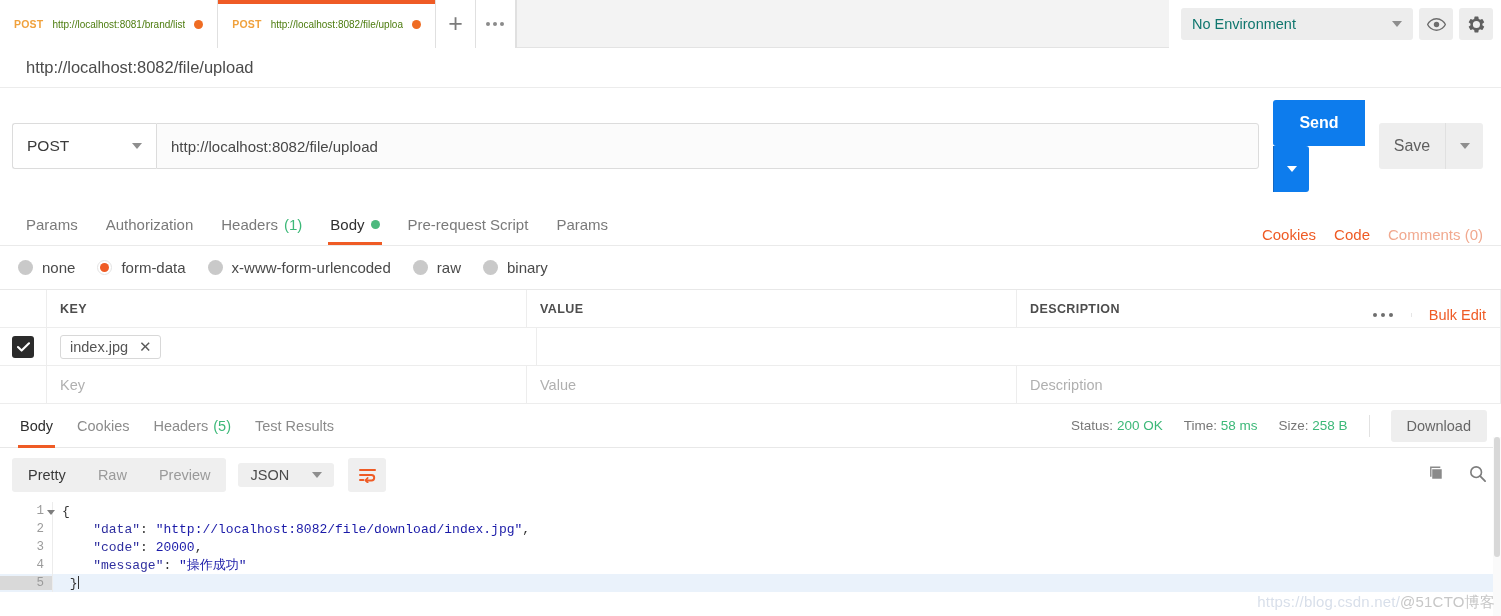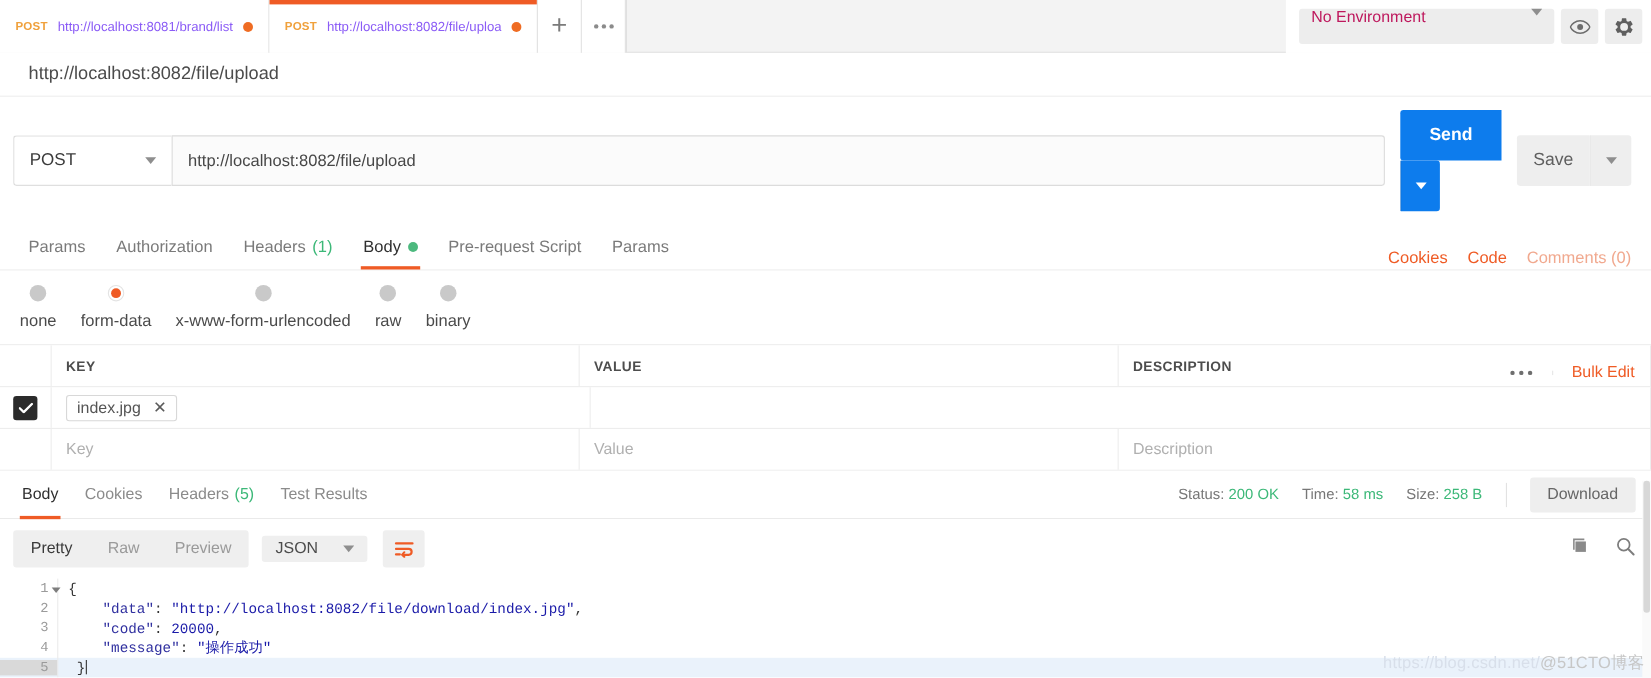--- a/index.html
+++ b/index.html
@@ -19,35 +19,35 @@
     display: flex; align-items: center; gap: 9px;
     padding: 0 14px; height: 48px;
     background: #ffffff; border-right: 1px solid #e0e0e0;
     cursor: pointer; position: relative;
     font-size: 14px; color: #555;
   }
   .rtab.active::before {
     content: ""; position: absolute; left: 0; right: 0; top: 0; height: 4px; background: #ef5b25;
   }
   .rtab .meth { font-size: 10.5px; font-weight: bold; color: #f0a13c; letter-spacing: .2px; }
-  .rtab .url { font-size: 12px; color: #8b5cf6; white-space: nowrap; max-width: 215px; overflow: hidden; text-overflow: clip; }
+  .rtab .url { font-size: 10px; color: #4d7c0f; white-space: nowrap; max-width: 215px; overflow: hidden; text-overflow: clip; }
   .rtab .dot { width: 9px; height: 9px; border-radius: 50%; background: #ef6c23; flex: 0 0 auto; }
   .tabbtns { display: flex; align-items: stretch; }
   .tabbtn { width: 40px; display: flex; align-items: center; justify-content: center;
             background: #fff; border-right: 1px solid #e0e0e0; cursor: pointer; color: #8d8d8d; }
   .plusglyph { font-size: 25px; color: #7b7b7b; font-weight: 300; line-height: 1; margin-top:-2px;}
   .dots3 { display: flex; gap: 3px; }
   .dots3 i { width: 4px; height: 4px; border-radius: 50%; background: #8b8b8b; display: block; }
 
   .topfill { flex: 1 1 auto; background: #f3f3f3; border-bottom: 1px solid #e3e3e3;}
   .envarea { display: flex; align-items: center; gap: 6px; padding: 0 8px 0 12px; background: #fff; }
   .envsel {
     width: 232px; height: 32px; background: #ededed; border-radius: 3px;
-    display: flex; align-items: flex-start; justify-content: space-between;
-    padding: 0 11px; font-size: 14.5px; color: #be185d; cursor: pointer;
+    display: flex; align-items: center; justify-content: space-between;
+    padding: 0 11px; font-size: 14.5px; color: #0f766e; cursor: pointer;
   }
   .caret { width:0;height:0;border-left:5px solid transparent;border-right:5px solid transparent;border-top:6px solid #8e8e8e;}
   .iconbtn { width: 34px; height: 32px; display: flex; align-items: center; justify-content: center;
              background: #ededed; border-radius: 3px; cursor: pointer; color: #6d6d6d; }
 
   
   .reqname { height: 40px; display: flex; align-items: center; padding-left: 26px;
              font-size: 16.5px; color: #4b4b4b; border-bottom: 1px solid #ececec; background:#fff;}
 
   
@@ -86,21 +86,21 @@
   .rqtab.active { color: #2f2f2f; }
   .rqtab.active::after { content:""; position:absolute; left:12px; right:12px; bottom:0; height:3px; background:#ef5b25; }
   .badge-green { color: #3cb878; }
   .greendot { width: 9px; height: 9px; border-radius: 50%; background: #4cb97e; }
   .reqtabs-right { margin-left: auto; display: flex; align-items: center; gap: 18px; padding-bottom: 2px; }
   .linkorange { color: #ef5b25; font-size: 15px; cursor: pointer; }
   .linkmuted { color: #f1a98f; font-size: 15px; cursor: pointer; }
 
   
   .radiorow { display: flex; align-items: center; gap: 22px; padding: 13px 0 13px 18px; background:#fff;}
-  .radio { display: flex; align-items: center; gap: 9px; font-size: 15px; color: #4a4a4a; cursor: pointer; flex-direction: column; }
+  .radio { display: flex; align-items: center; gap: 9px; font-size: 15px; color: #4a4a4a; cursor: pointer; }
   .rdot { width: 15px; height: 15px; border-radius: 50%; background: #c9c9c9; display:flex; align-items:center; justify-content:center;}
   .rdot.on { background: #fff; border: 1px solid #e3e3e3; }
   .rdot.on::after { content:""; width: 9px; height: 9px; border-radius: 50%; background: #ef5b25; display:block;}
 
   
   .kvtable { border-top: 1px solid #e8e8e8; background: #fff; }
   .kvrow { display: flex; border-bottom: 1px solid #ededed; height: 38px; }
   .kvrow.hdr { height: 38px; background: #fff; }
   .kvcheck { width: 47px; border-right: 1px solid #ededed; display: flex; align-items: center; justify-content: center; }
   .cbox { width: 22px; height: 22px; border-radius: 3px; background: #2b2b2b; display: flex; align-items: center; justify-content: center; cursor:pointer;}

